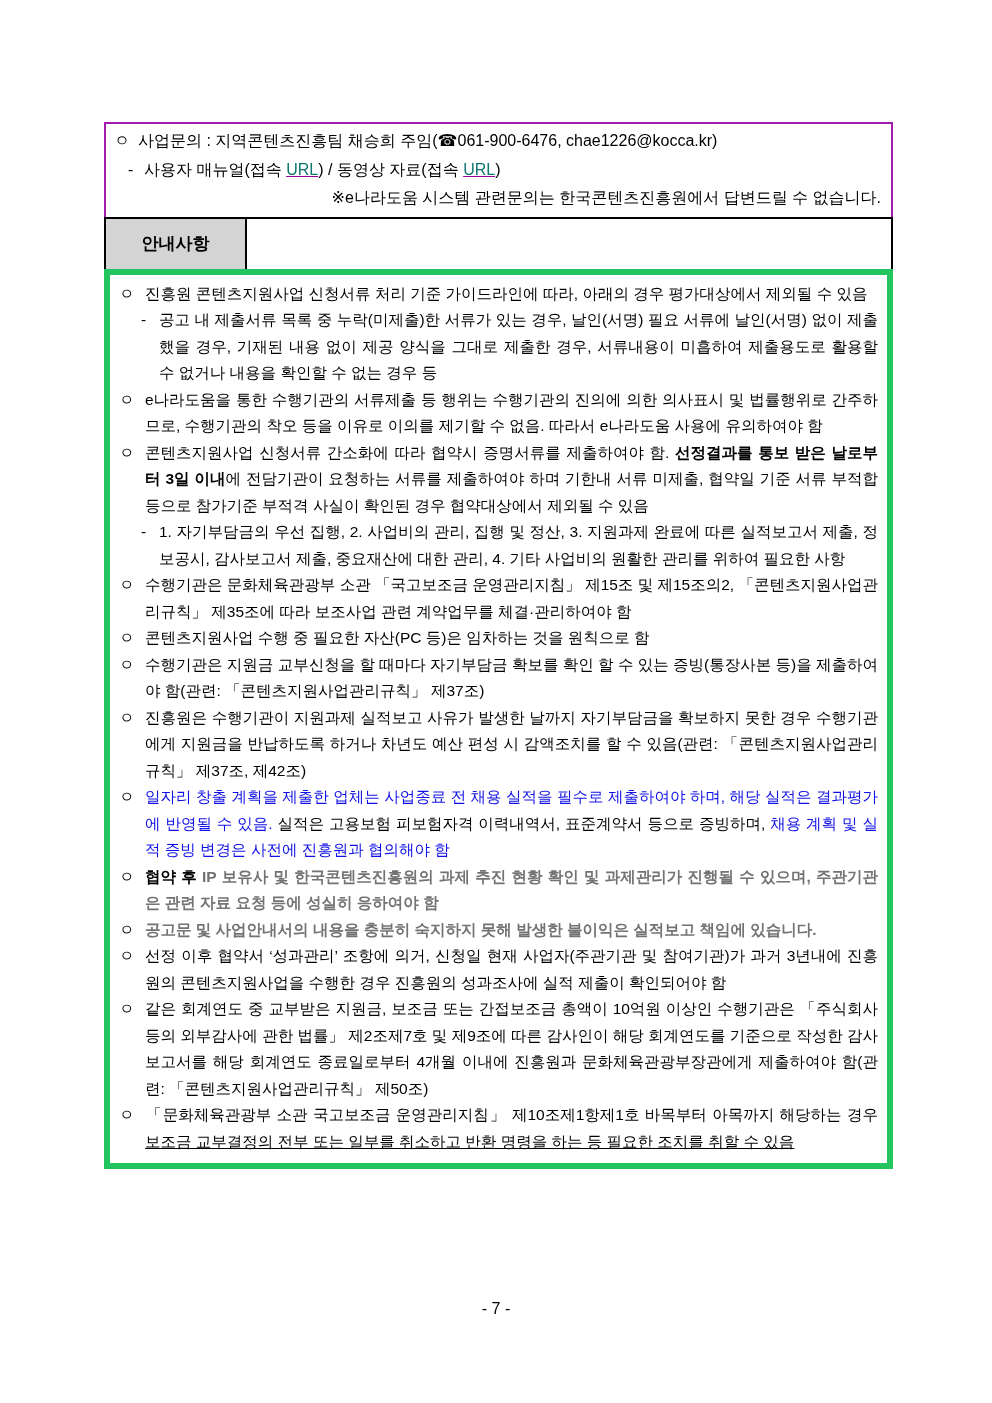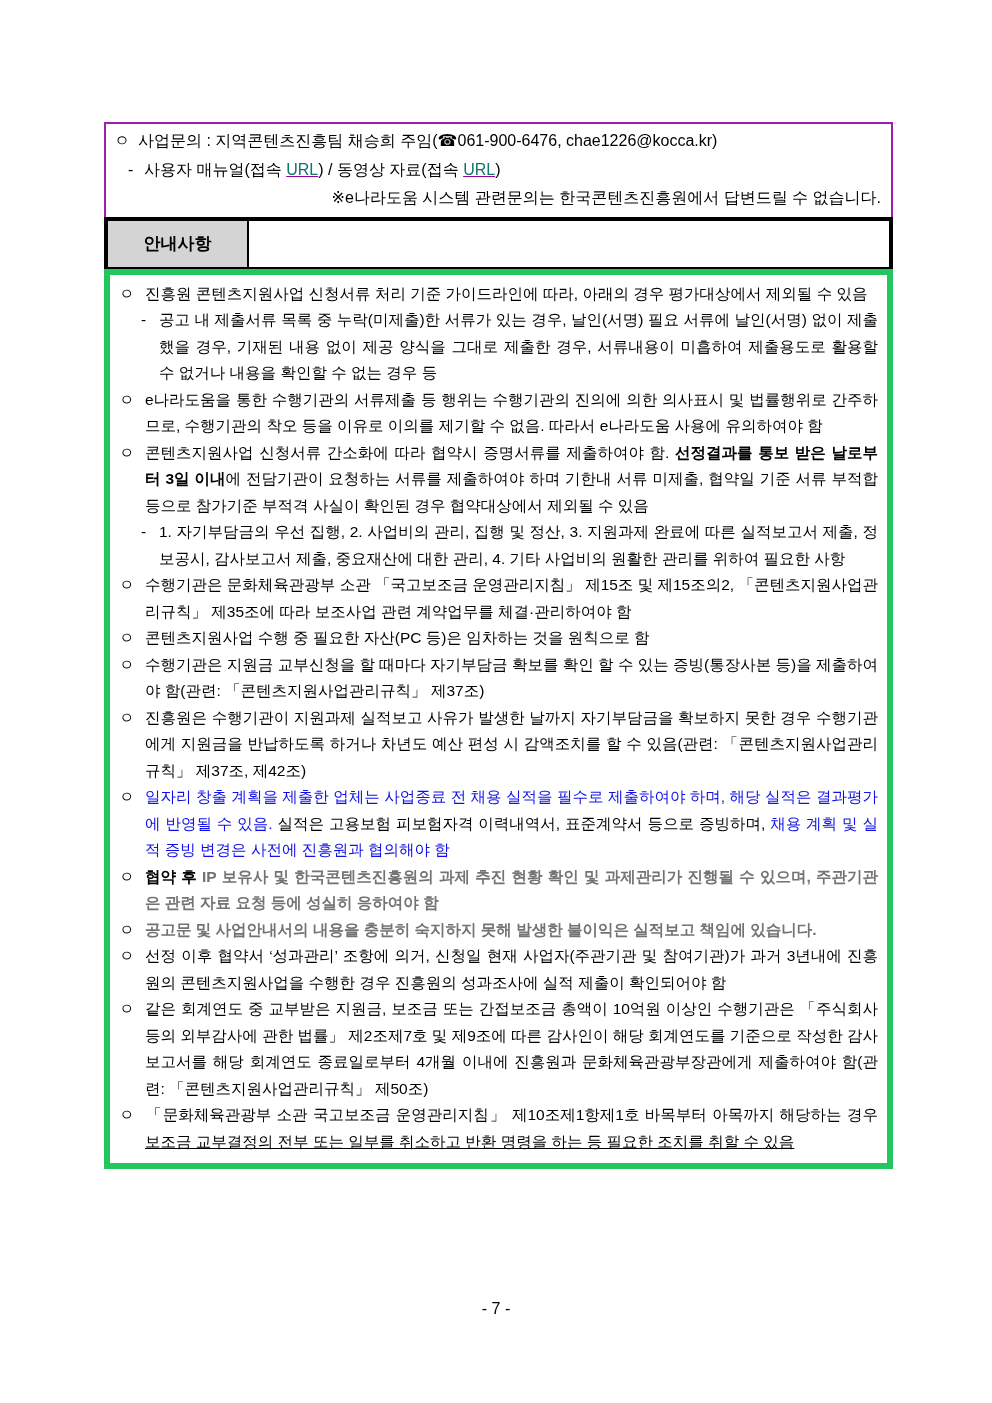--- a/index.html
+++ b/index.html
@@ -24,21 +24,21 @@
   .cline.c-note .mk{width:24px;}
   .sg-url{
     text-decoration:underline;
     text-decoration-color:#990099;
     color:#0f766e;cursor:pointer;
   }
 
   
   .notice-header{
     display:flex;height:54px;box-sizing:border-box;
-    border:4px solid #000000;margin-top:-2px;
+    border:2px solid #000000;margin-top:-2px;
   }
   .nh-label{
     width:141px;background:#d4d4d4;border-right:2px solid #000;
     display:flex;align-items:center;justify-content:center;
     font-weight:bold;font-size:17px;box-sizing:border-box;
   }
   .nh-empty{flex:1;background:#fff;}
 
   
   .main-box{

